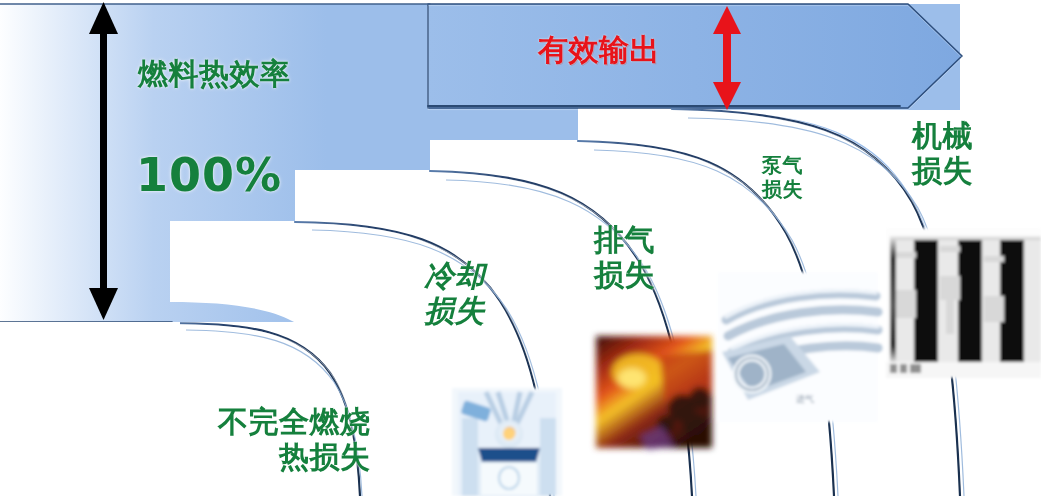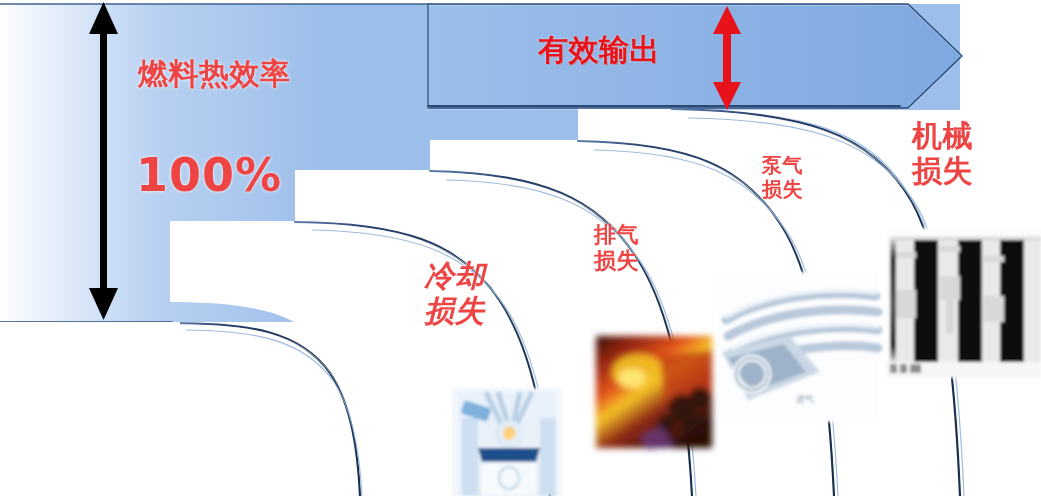--- a/index.html
+++ b/index.html
@@ -20,21 +20,21 @@
   #sankey {
     position: absolute;
     left: 0; top: 0;
     width: 1041px;
     height: 496px;
   }
   .lbl {
     position: absolute;
     font-family: "DejaVu Sans", "Liberation Sans", sans-serif;
     font-weight: bold;
-    color: #ef4444;
+    color: #15803d;
     line-height: 1.18;
     white-space: pre;
     text-shadow:
       0 0 2px rgba(255,255,255,0.85),
       0 0 4px rgba(255,255,255,0.6);
     letter-spacing: 0.5px;
   }
   .lbl.red {
     color: #e8131a;
     text-shadow:
@@ -42,21 +42,21 @@
       1px 1px 0 rgba(150,0,0,0.25);
   }
   .lbl.ctr { text-align: right; }
 
   #lbl-efficiency-title { left: 138px; top: 56px; font-size: 30px; }
   #lbl-efficiency-value { left: 136px; top: 148px; font-size: 46px; letter-spacing: 1px; }
   #lbl-output-title { left: 538px; top: 32px; font-size: 30px; }
   #lbl-output-value { left: 786px; top: 24px; font-size: 44px; letter-spacing: 1px; }
   #lbl-incomplete { left: 218px; top: 404px; font-size: 30px; }
   #lbl-cooling { left: 424px; top: 258px; font-size: 30px; font-style: italic; }
-  #lbl-exhaust { left: 594px; top: 222px; font-size: 22px; }
+  #lbl-exhaust { left: 594px; top: 222px; font-size: 30px; }
   #lbl-pumping { left: 762px; top: 154px; font-size: 20px; }
   #lbl-mechanical { left: 912px; top: 118px; font-size: 30px; }
 </style>
 </head>
 <body>
 
 <div id="stage">
 
   <svg id="sankey" viewBox="0 0 1041 496">
     <defs>
@@ -293,20 +293,22 @@
 
   </svg>
 
   <div class="lbl" id="lbl-efficiency-title">燃料热效率</div>
 
   <div class="lbl" id="lbl-efficiency-value">100%</div>
 
   <div class="lbl red" id="lbl-output-title">有效输出</div>
 
 
+  <div class="lbl ctr" id="lbl-incomplete">不完全燃烧
+热损失</div>
 
   <div class="lbl ctr" id="lbl-cooling">冷却
 损失</div>
 
   <div class="lbl ctr" id="lbl-exhaust">排气
 损失</div>
 
   <div class="lbl ctr" id="lbl-pumping">泵气
 损失</div>
 

